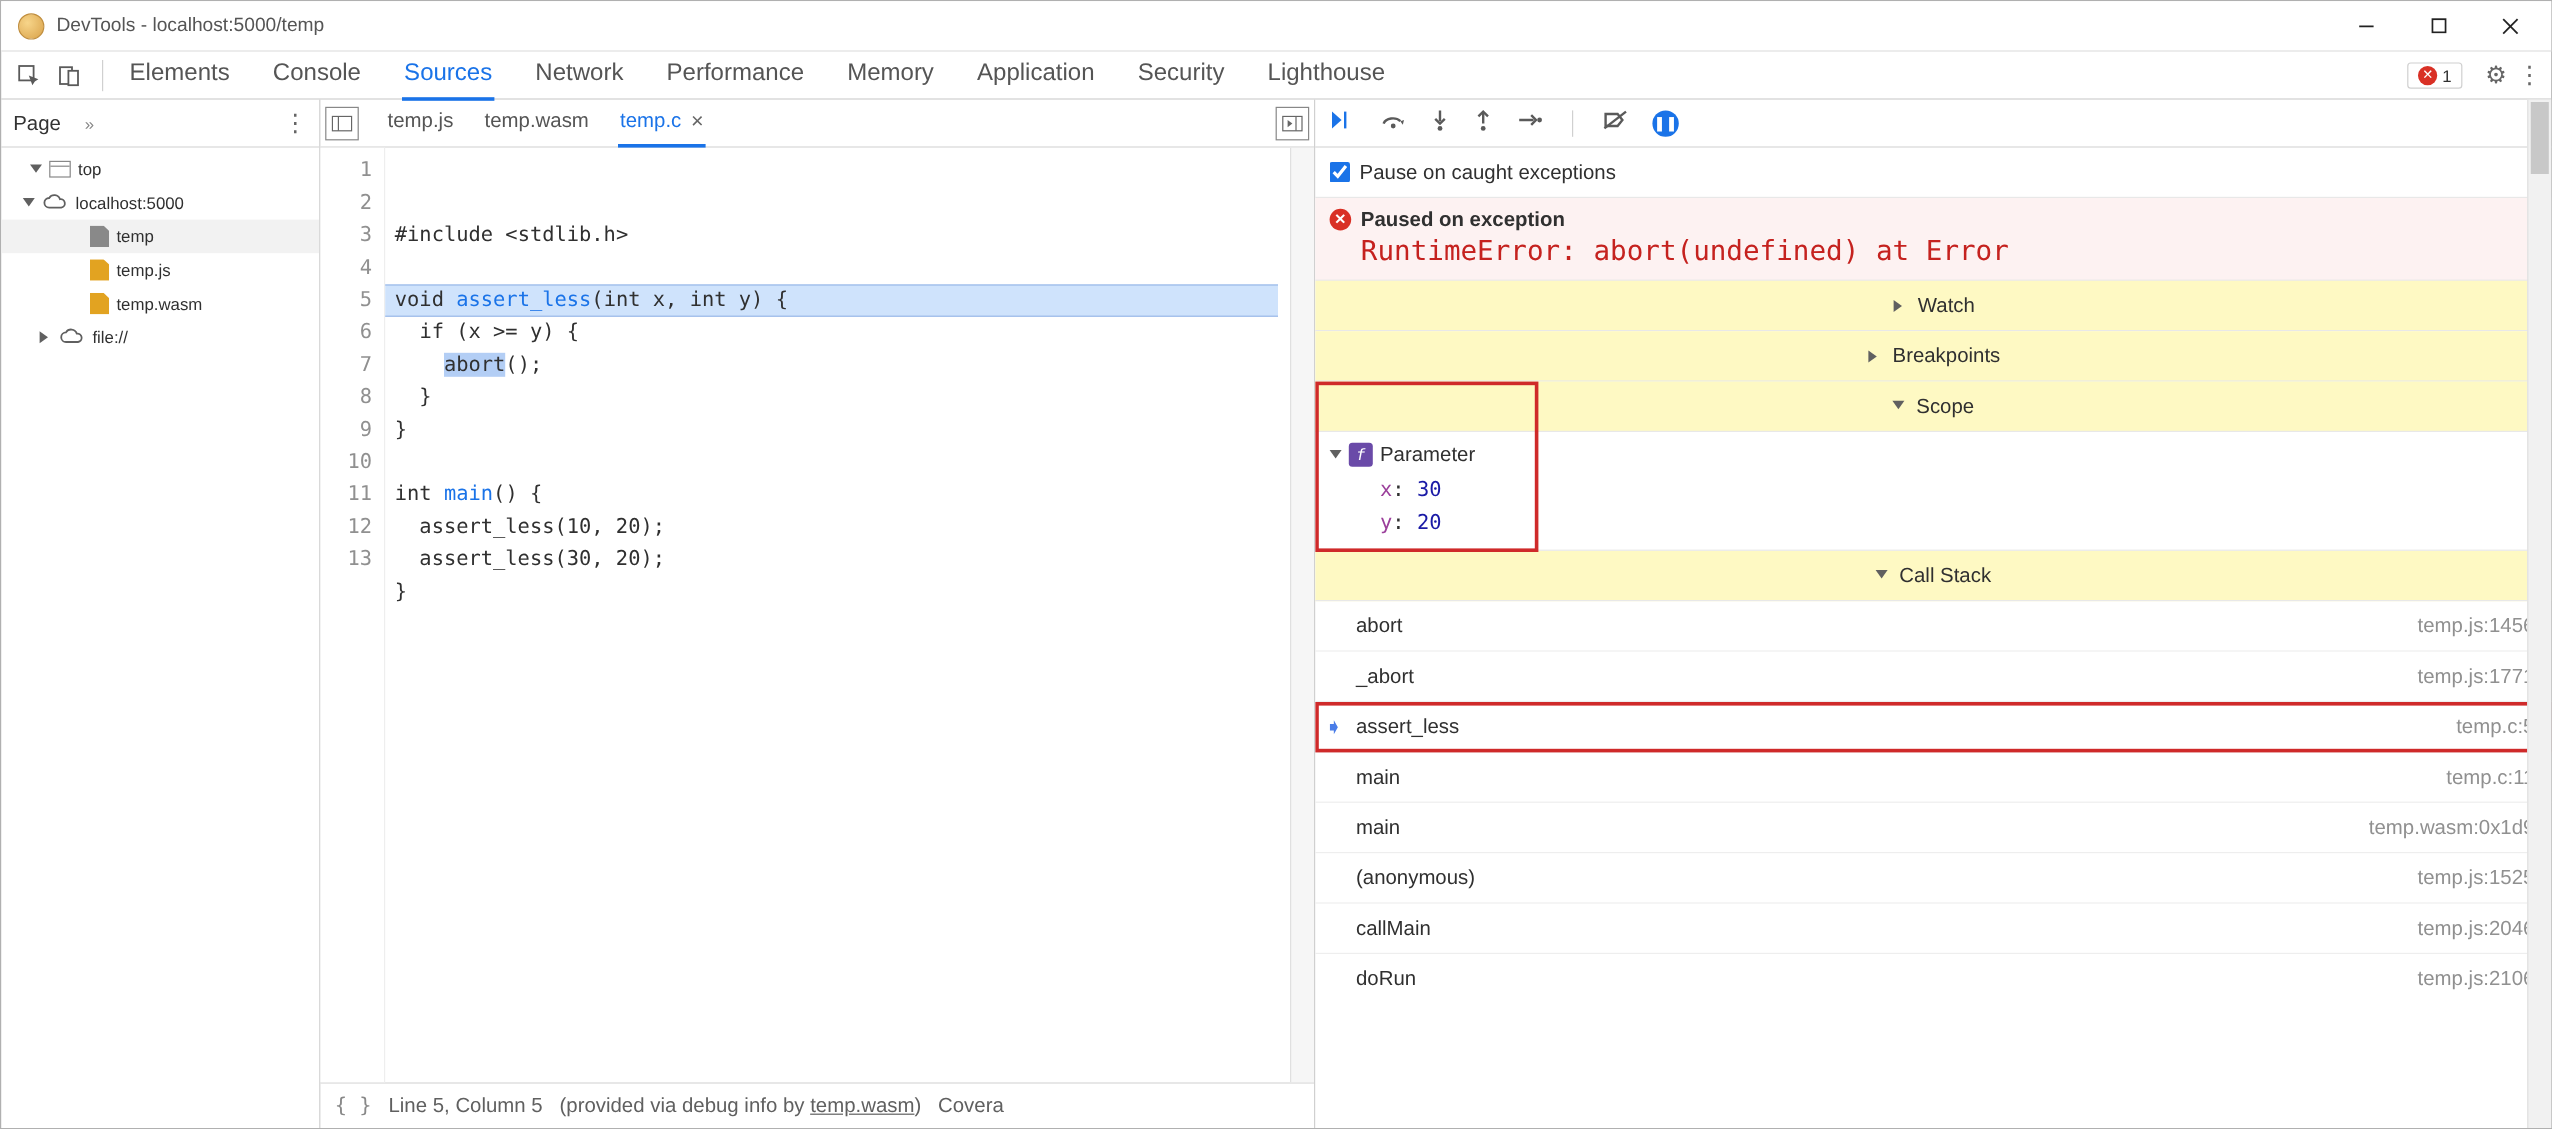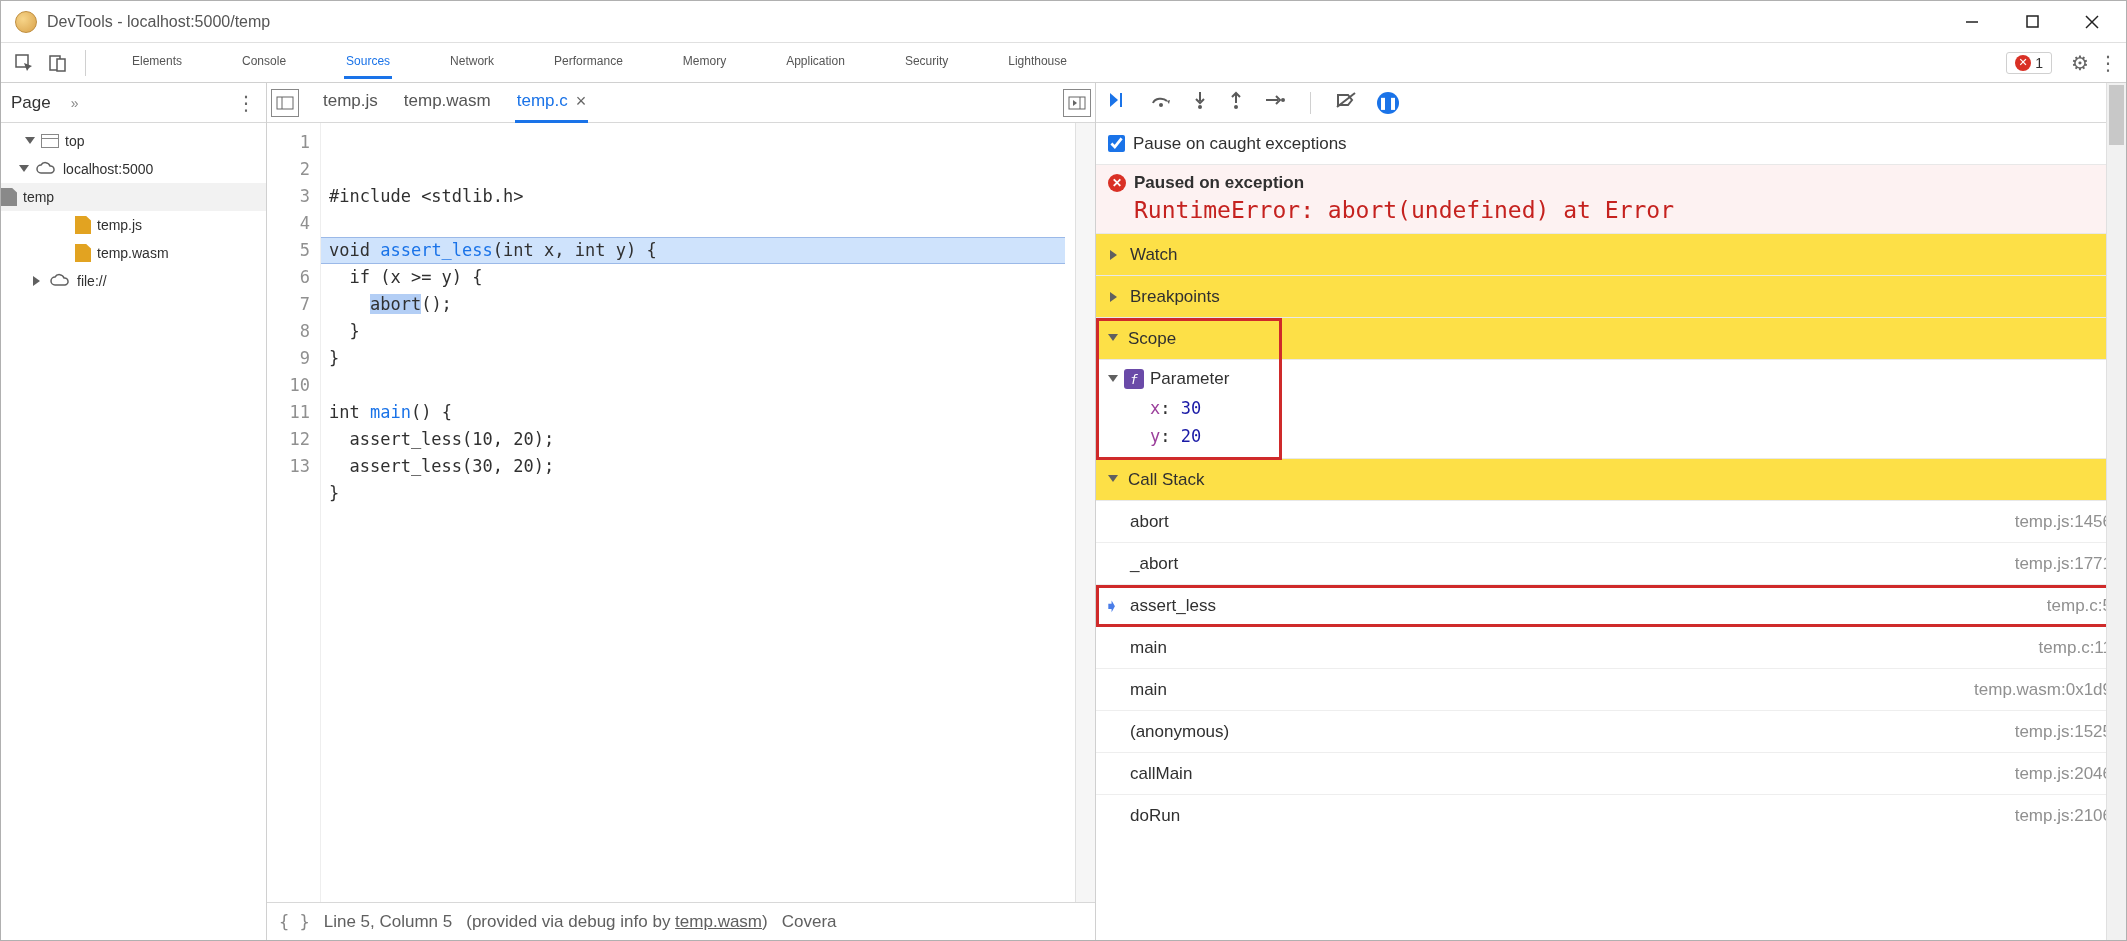--- a/index.html
+++ b/index.html
@@ -11,21 +11,21 @@
 .titlebar .app-icon { width: 22px; height: 22px; margin: 0 10px; border-radius: 50%; background: radial-gradient(circle at 35% 35%, #f7d58a, #d9a24a); border: 1px solid #c08e3e; }
 .titlebar .title { font-size: 16px; color: #555; }
 .titlebar .spacer { flex: 1; }
 .win-btn { width: 60px; height: 40px; display: flex; align-items: center; justify-content: center; font-size: 16px; color: #222; }
 
 
 .tabstrip { height: 40px; border-bottom: 1px solid #d0d0d0; display: flex; align-items: center; padding: 0 6px; }
 .tabstrip .ticon { width: 30px; height: 30px; display: flex; align-items: center; justify-content: center; color: #5a5a5a; margin: 0 2px; }
 .tabstrip .vdiv { width: 1px; height: 26px; background: #d0d0d0; margin: 0 10px; }
 .dtabs { display: flex; gap: 32px; margin-left: 10px; }
-.dtab { font-size: 12px; color: #555; padding: 8px 2px; border-bottom: 3px solid transparent; cursor: pointer; margin-left: 24px; }
+.dtab { font-size: 20px; color: #555; padding: 8px 2px; border-bottom: 3px solid transparent; cursor: pointer; }
 .dtab.active { color: #1a73e8; border-bottom-color: #1a73e8; }
 .tabstrip .spacer { flex: 1; }
 .err-badge { display: flex; align-items: center; gap: 4px; border: 1px solid #d0d0d0; border-radius: 3px; padding: 2px 8px; margin-right: 12px; }
 .err-badge .dot { width: 16px; height: 16px; border-radius: 50%; background: #d93025; color: #fff; font-size: 11px; display: flex; align-items: center; justify-content: center; }
 .gear { width: 32px; color: #666; text-align: center; font-size: 20px; }
 .kebab { width: 24px; color: #666; text-align: center; font-size: 20px; }
 
 
 .main { flex: 1; display: flex; min-height: 0; }
 .pane { border-right: 1px solid #d0d0d0; display: flex; flex-direction: column; }
@@ -72,21 +72,21 @@
 
 
 .right { width: 1030px; position: relative; }
 .dbg-toolbar { height: 40px; border-bottom: 1px solid #d8d8d8; display: flex; align-items: center; padding: 0 12px; gap: 20px; }
 .dbg-toolbar .dicon { color: #5a5a5a; font-size: 18px; }
 .dbg-toolbar .vdiv { width: 1px; height: 22px; background: #d0d0d0; margin: 0 4px; }
 .pause-circle { width: 22px; height: 22px; border-radius: 50%; background: #1a73e8; color: #fff; display: flex; align-items: center; justify-content: center; font-size: 12px; }
 
 .dbg-body { flex: 1; overflow: auto; position: relative; }
 .row { display: flex; align-items: center; height: 42px; padding: 0 12px; border-bottom: 1px solid #e8e8e8; font-size: 17px; gap: 8px; }
-.row.section { background: #fde047; color: #303030; }
+.row.section { background: #fef9c3; color: #303030; justify-content: center; }
 .row .tri { margin-right: 2px; }
 .exc-box { background: #fdf2f2; border-bottom: 1px solid #e8e8e8; padding: 8px 12px 10px 12px; }
 .exc-title { display: flex; align-items: center; gap: 8px; font-weight: 600; color: #303030; font-size: 17px; }
 .exc-icon { width: 18px; height: 18px; border-radius: 50%; background: #d93025; color: #fff; font-size: 12px; display: flex; align-items: center; justify-content: center; }
 .exc-msg { font-family: Consolas, monospace; color: #c5221f; margin-left: 26px; margin-top: 4px; font-size: 23px; }
 
 .scope-body { padding: 4px 0 8px 12px; border-bottom: 1px solid #e8e8e8; font-size: 17px; }
 .param-row { display: flex; align-items: center; gap: 6px; height: 30px; }
 .parambadge { width: 20px; height: 20px; background: #6a4aa8; color: #fff; font-size: 13px; border-radius: 3px; display: flex; align-items: center; justify-content: center; font-family: monospace; font-style: italic; }
 .var-row { padding-left: 42px; font-family: Consolas, monospace; height: 28px; display: flex; align-items: center; }
@@ -187,21 +187,21 @@
           <span class="ico-frame"></span>
           <span>top</span>
         </div>
         <div class="tree-row" style="padding-left:18px">
           <span class="tri open"></span>
           <svg class="cloud">
               <path d="M6 12 a4 4 0 0 1 0-8 a5 5 0 0 1 9 1 a3.5 3.5 0 0 1 1 7 z"></path>
             </svg>
           <span>localhost:5000</span>
         </div>
-        <div class="tree-row sel" style="">
+        <div class="tree-row sel" style="padding-left:74px">
           <span class="ico-file"></span>
           <span>temp</span>
         </div>
         <div class="tree-row" style="padding-left:74px">
           <span class="ico-file js"></span>
           <span>temp.js</span>
         </div>
         <div class="tree-row" style="padding-left:74px">
           <span class="ico-file js"></span>
           <span>temp.wasm</span>

